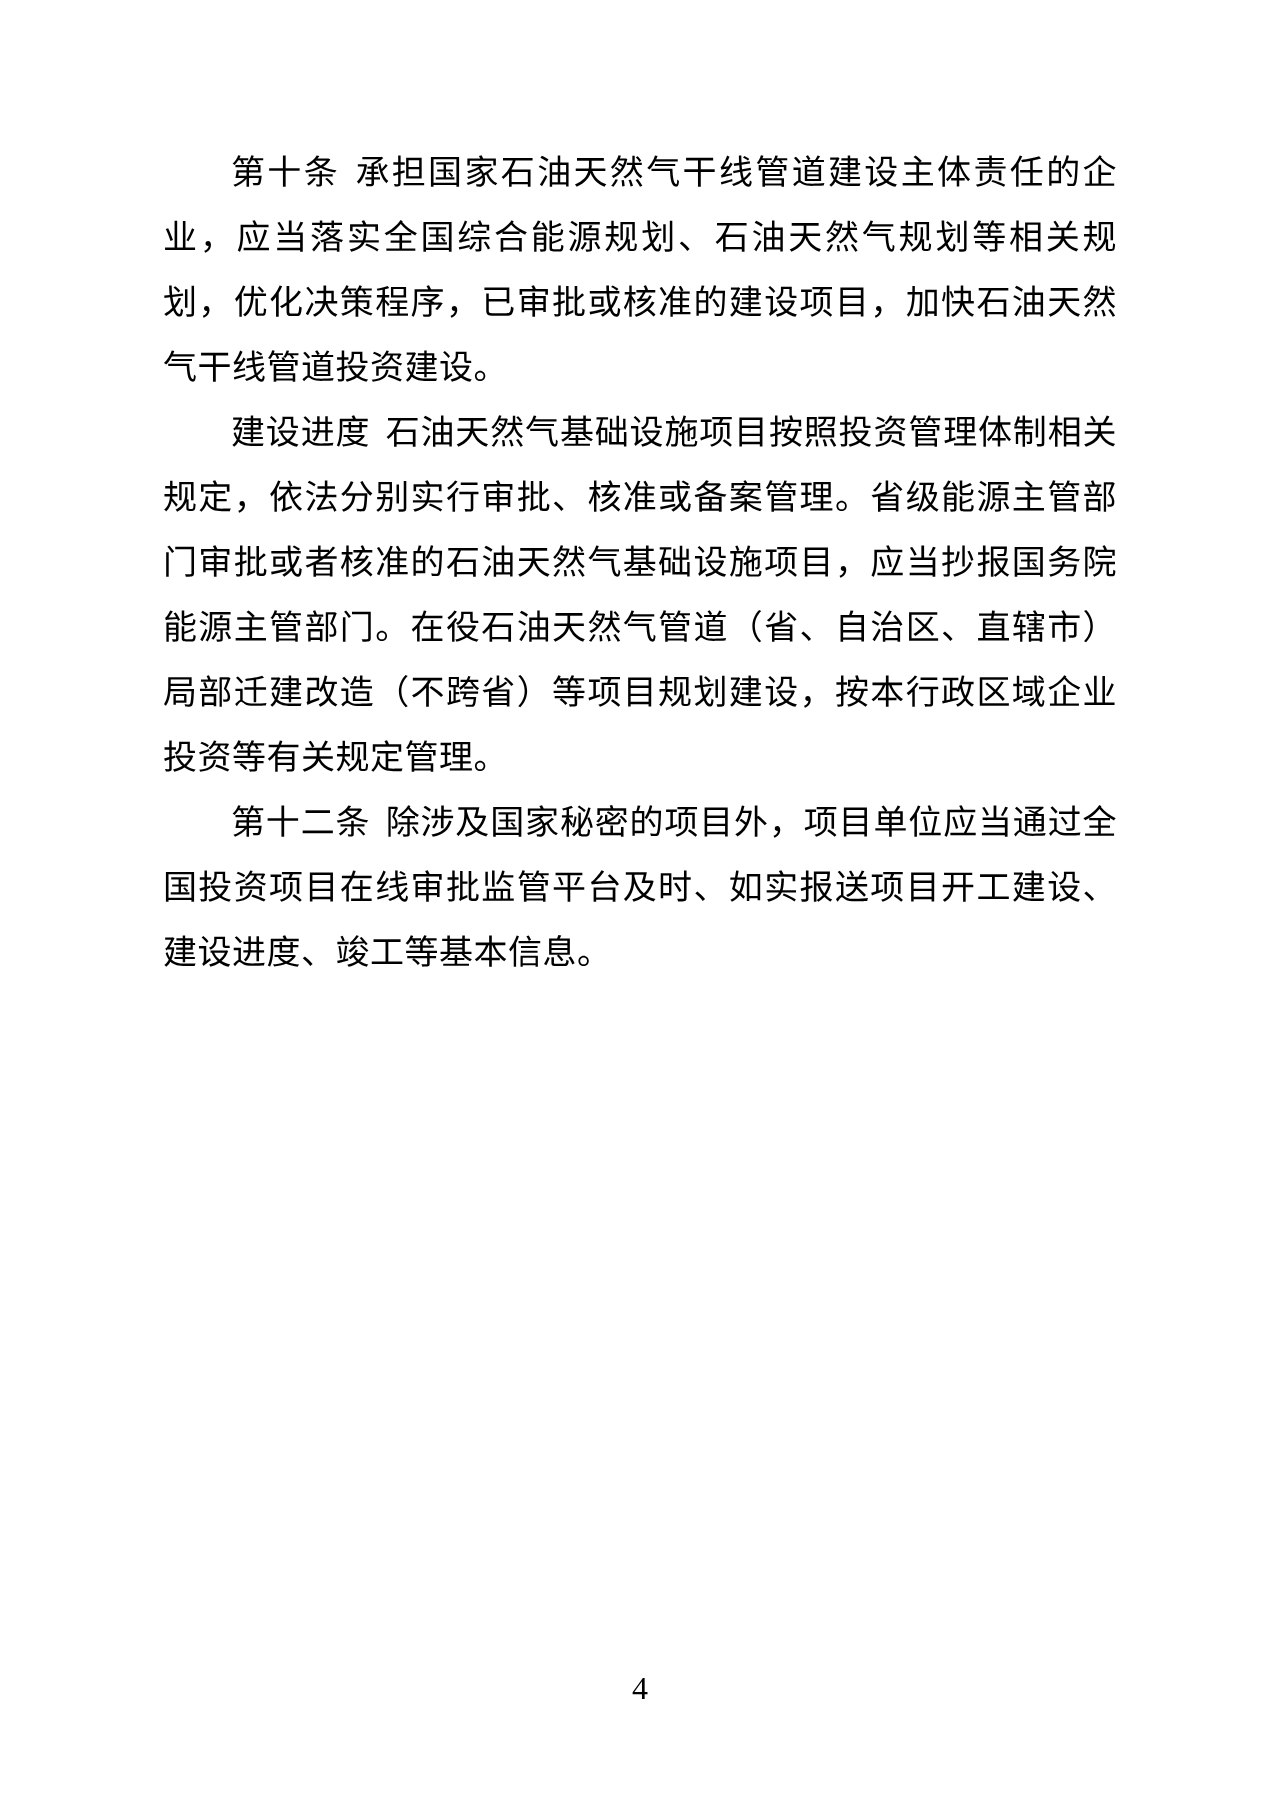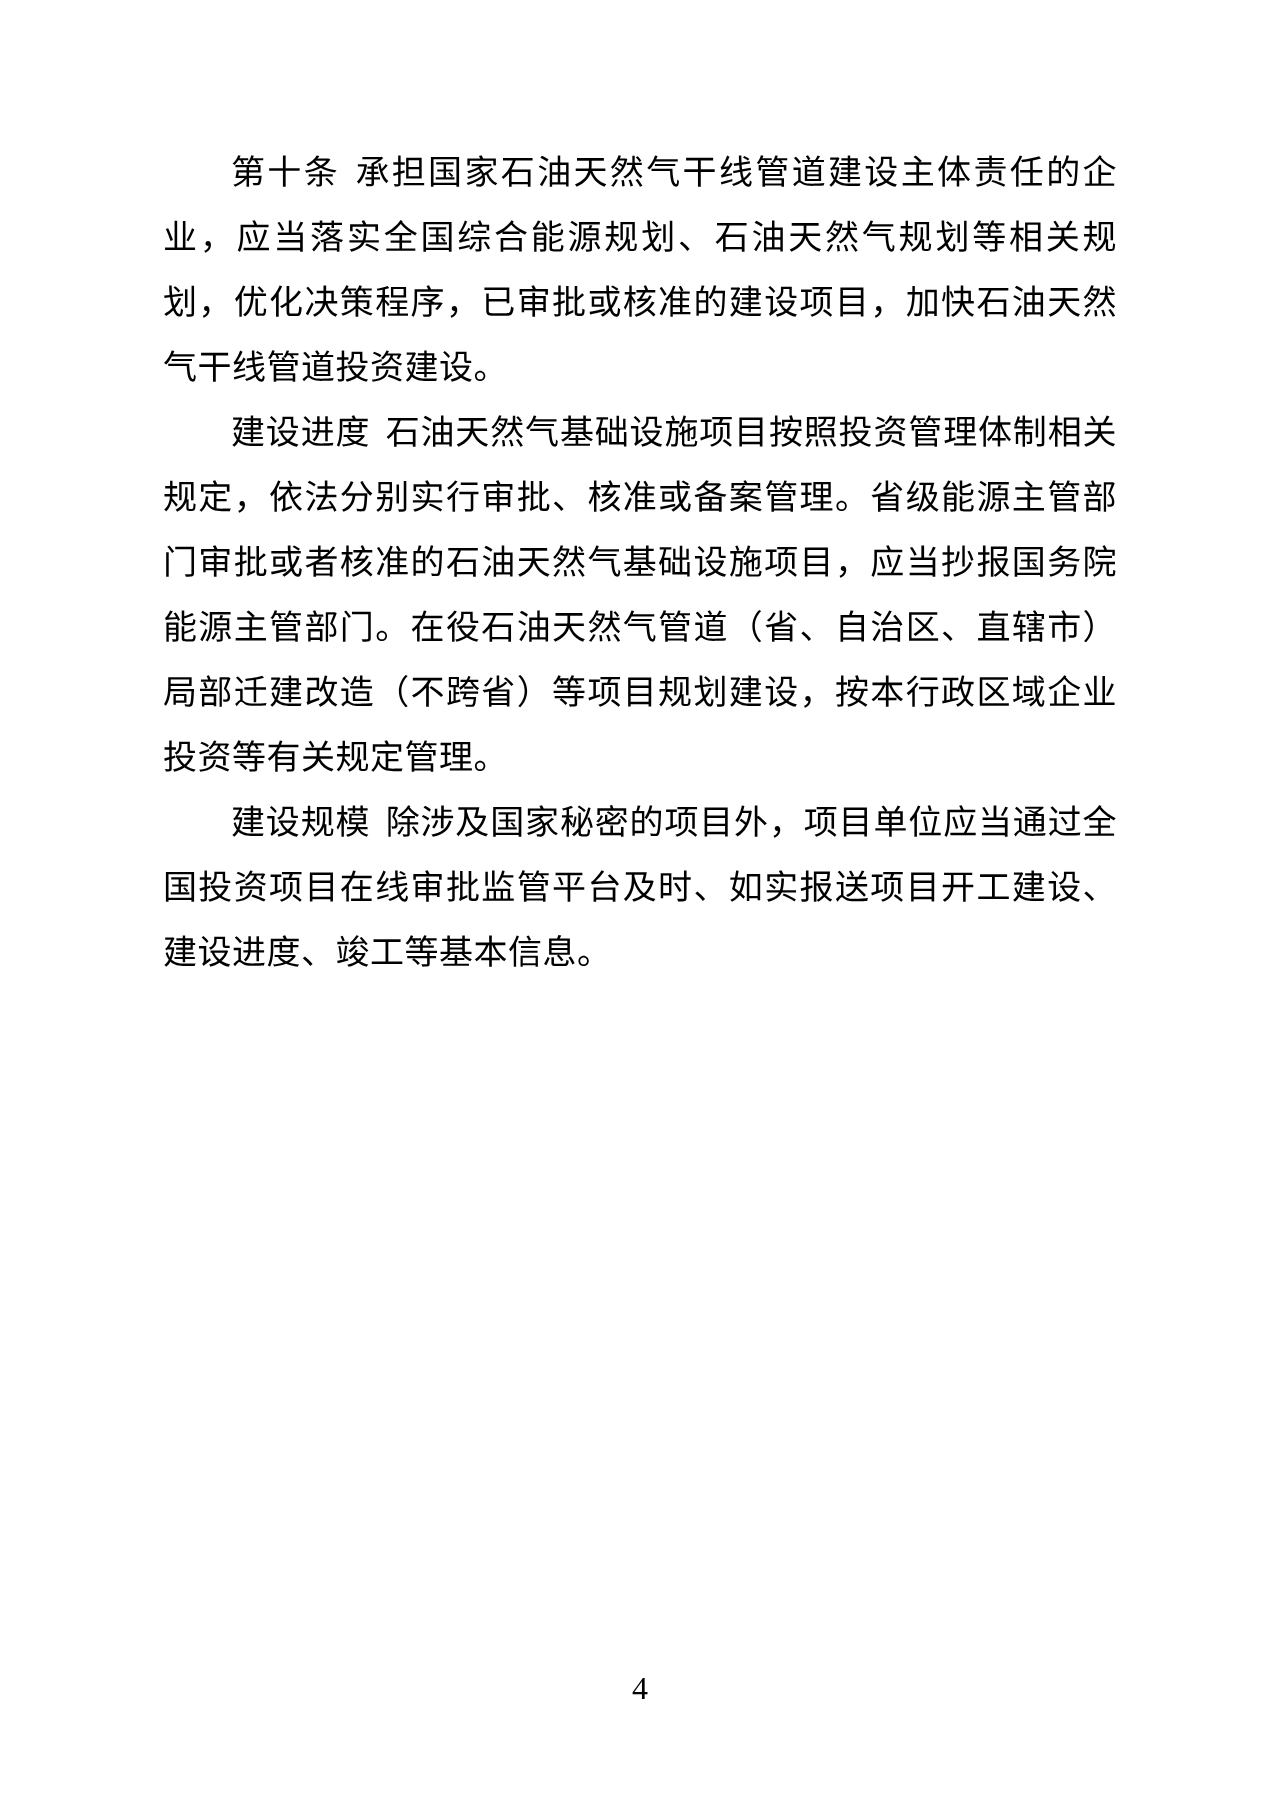--- a/index.html
+++ b/index.html
@@ -54,17 +54,17 @@
 <body>
 
 <div class="page">
   <div class="content">
     <p><span class="article-label">第十条</span><span>承担国家石油天然气干线管道建设主体责任的企业，应当落实全国综合能源规划、石油天然气规划等相关规划，优化决策程序，已审批或核准的建设项目，加快石油天然气干线管道投资建设。</span></p>
 
 
     <p><span class="article-label">建设进度</span><span>石油天然气基础设施项目按照投资管理体制相关规定，依法分别实行审批、核准或备案管理。省级能源主管部门审批或者核准的石油天然气基础设施项目，应当抄报国务院能源主管部门。在役石油天然气管道（省、自治区、直辖市）局部迁建改造（不跨省）等项目规划建设，按本行政区域企业投资等有关规定管理。</span></p>
 
 
-    <p><span class="article-label">建设规模</span><span>除涉及国家秘密的项目外，项目单位应当通过全国投资项目在线审批监管平台及时、如实报送项目开工建设、建设进度、竣工等基本信息。</span></p>
+    <p><span class="article-label">第十二条</span><span>除涉及国家秘密的项目外，项目单位应当通过全国投资项目在线审批监管平台及时、如实报送项目开工建设、建设进度、竣工等基本信息。</span></p>
   </div>
 
   <div class="page-footer">4</div>
 </div>
 
 </body></html>

